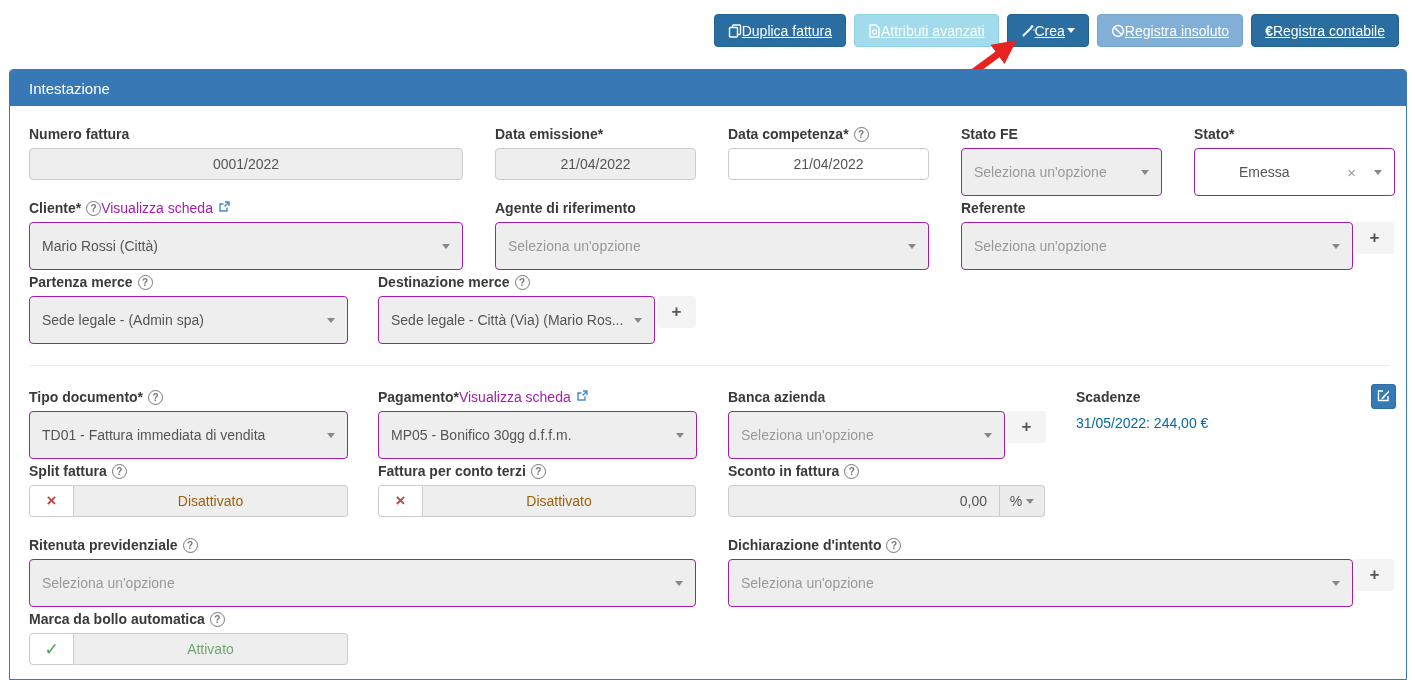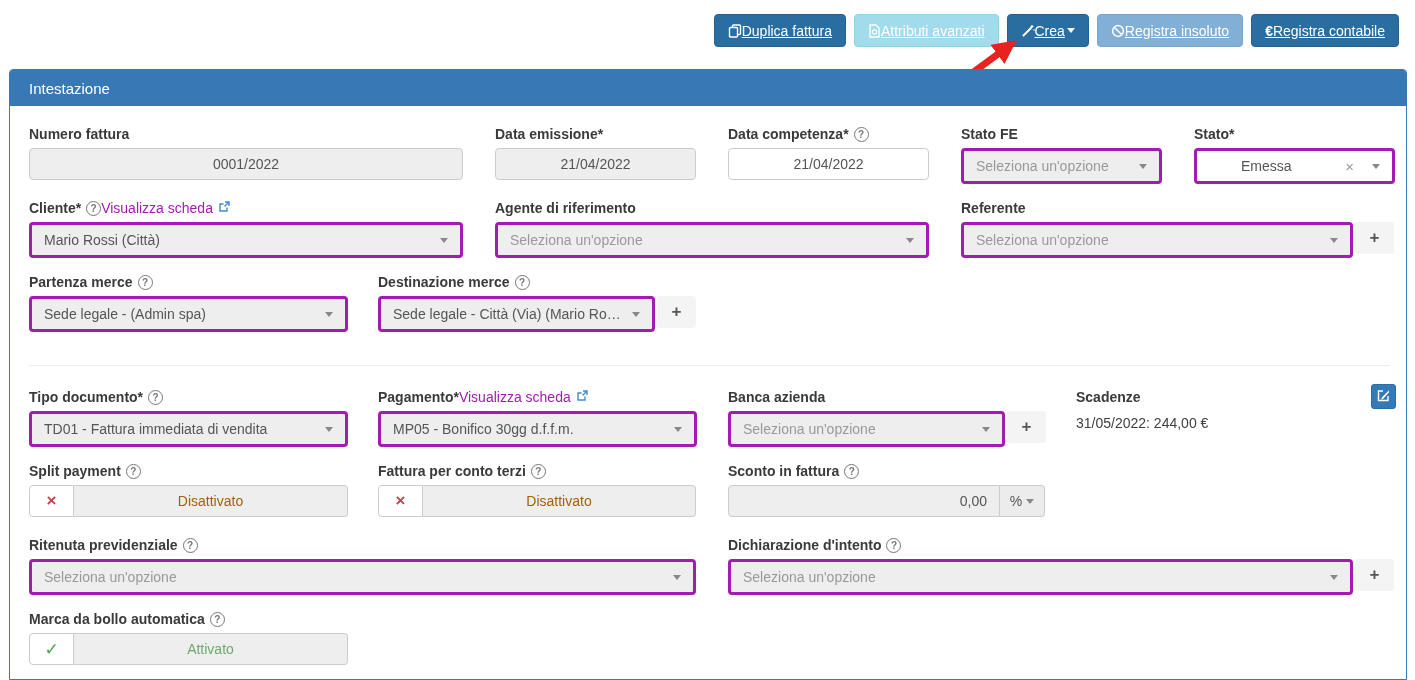--- a/index.html
+++ b/index.html
@@ -29,21 +29,21 @@
   .panel-body { position:relative; width:100%; height:574px; overflow:hidden; }
 
   .group { position:absolute; }
   .label-row { display:flex; justify-content:flex-start; align-items:center; height:18px; margin-bottom:5px; }
   .lbl { font-weight:bold; color:#3a3a3a; white-space:nowrap; display:flex; align-items:center; gap:5px;}
   .qmark { display:inline-flex; align-items:center; justify-content:center; width:15px; height:15px;
     border:1px solid #777; border-radius:50%; color:#777; font-size:10px; font-weight:bold; }
   .link { color:#a21caf; text-decoration:none; display:flex; align-items:center; gap:5px; white-space:nowrap; cursor:pointer;}
 
   .row-flex { display:flex; }
-  .control { height:36px; border:3px solid #a21caf; border-radius:4px; background:#eee;
+  .control { height:48px; border:1px solid #a21caf; border-radius:4px; background:#eee;
     display:flex; align-items:center; padding:0 12px; color:#555; overflow:hidden; white-space:nowrap; }
   .control.white { background:#fff;padding-left:44px; }
   .control .val { flex:1; overflow:hidden; text-overflow:ellipsis; }
   .control .ph  { flex:1; color:#999; overflow:hidden; text-overflow:ellipsis; }
   .sel-caret { width:0; height:0; border-left:4px solid transparent; border-right:4px solid transparent;
     border-top:5px solid #888; margin-left:8px; flex:none;}
   .clear-x { color:#999; font-size:15px; margin:0 10px 0 8px; flex:none; }
 
   input.tbox { height:32px; border:1px solid #ccc; border-radius:4px; background:#eee;
     color:#555; font-size:14px; font-family:inherit; padding:0 12px; width:100%; outline:none;}
@@ -59,21 +59,21 @@
     background:#eee; display:flex; align-items:center; justify-content:center; }
   .t-off .toggle-ico { color:#b94a48; } .t-off .toggle-val { color:#a16207; }
   .t-on  .toggle-ico { color:#47a447; } .t-on  .toggle-val { color:#71a871; }
 
   .unit-addon { width:45px; height:32px; border:1px solid #ccc; border-left:0; border-radius:0 4px 4px 0;
     background:#ececec; display:flex; align-items:center; justify-content:center; gap:4px; color:#555; cursor:pointer; flex:none;}
   .grp-input { border-radius:4px 0 0 4px !important; }
 
   .divider { position:absolute; left:19px; width:1361px; height:0; border-top:1px solid #ededed; }
 
-  .scad-val { margin-top:9px; color:#404040; }
+  .scad-val { margin-top:9px; color:#0369a1; }
   .edit-btn { position:absolute; left:1361px; top:278px; width:25px; height:25px; background:#337ab7;
     border:1px solid #2e6da4; border-radius:3px; display:flex; align-items:center; justify-content:center; cursor:pointer;}
 </style>
 </head>
 <body>
 
 <div class="page">
 
   <div class="toolbar">
     <div class="btn btn-primary">
@@ -319,21 +319,21 @@
           <svg width="14" height="14" viewBox="0 0 14 14">
               <path d="M11 8 v4.5 H1.5 V3 H6" fill="none" stroke="#fff" stroke-width="1.4"></path>
               <path d="M5.5 8.7 L12 2.2 l-0.2 2.2 L6 11 l-2 .5 z" fill="#fff"></path>
             </svg>
         </span>
       </div>
 
       <div class="group" style="left:19px;top:356px;width:319px">
         <div class="label-row">
             <span class="lbl">
-              <span>Split payment</span>
+              <span>Split fattura</span>
               <span class="qmark">?</span>
             </span>
           </div>
         <div class="row-flex t-off">
           <div class="toggle-ico">×</div>
           <div class="toggle-val">Disattivato</div>
         </div>
       </div>
       <div class="group" style="left:368px;top:356px;width:318px">
         <div class="label-row">

